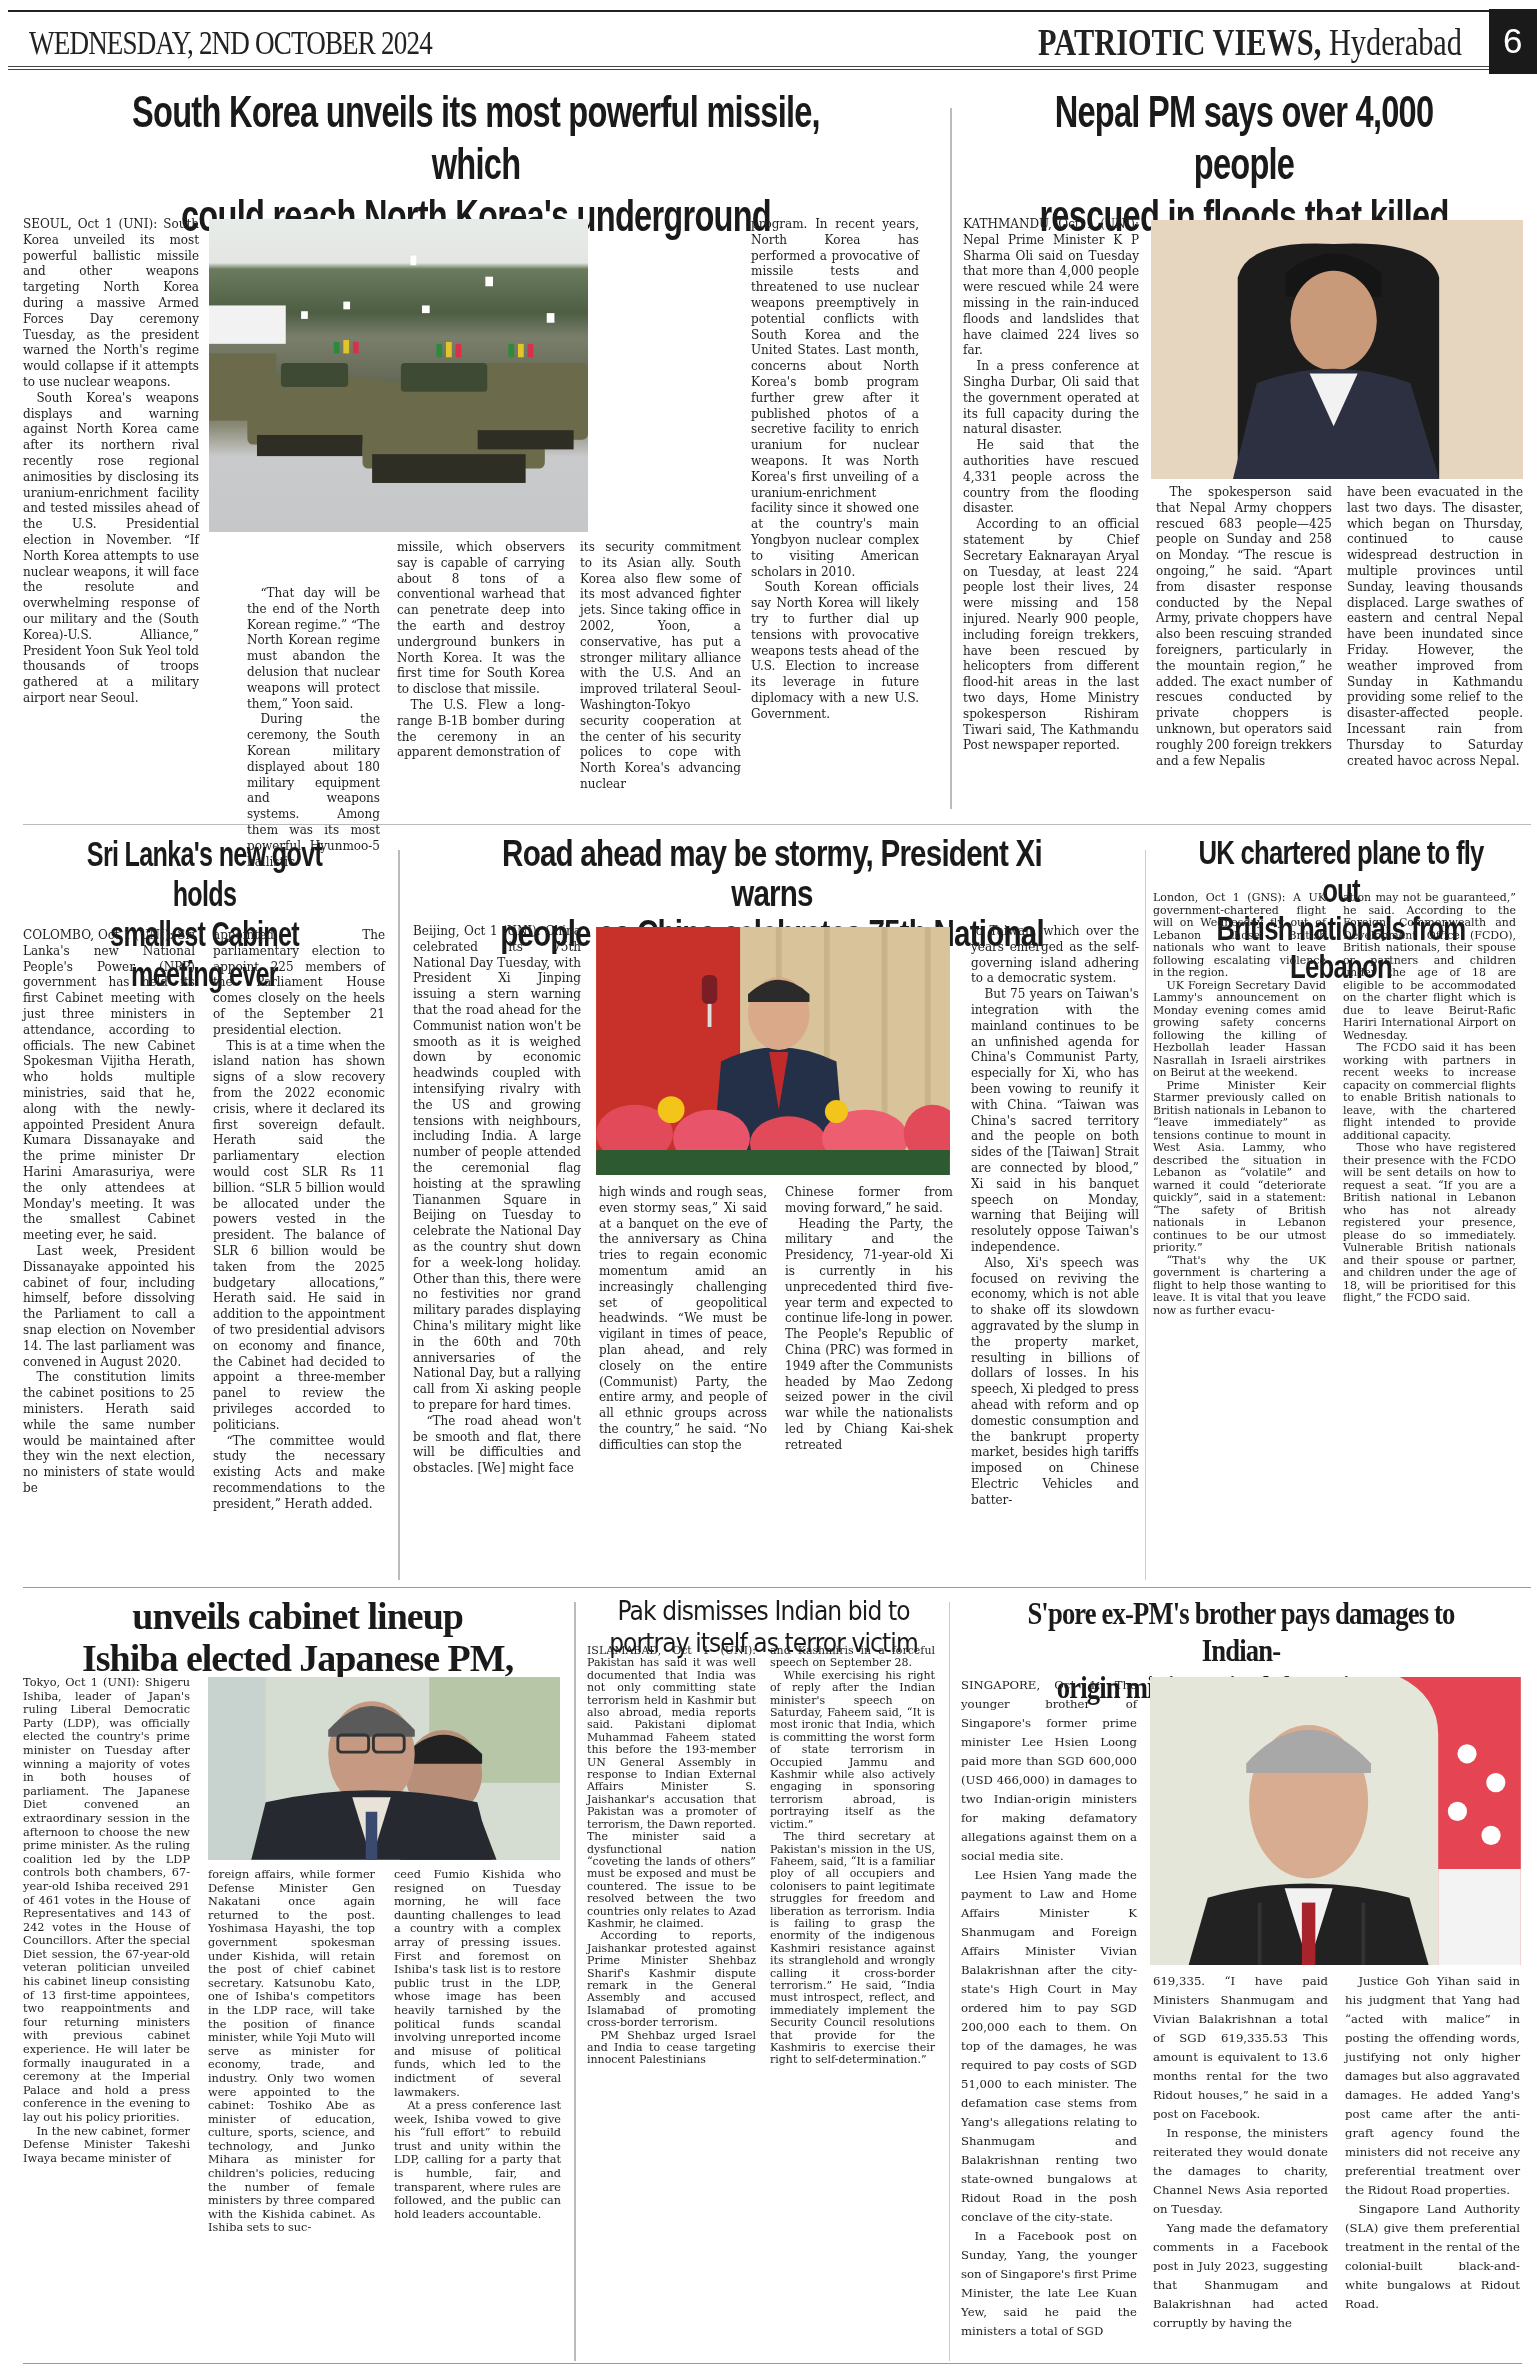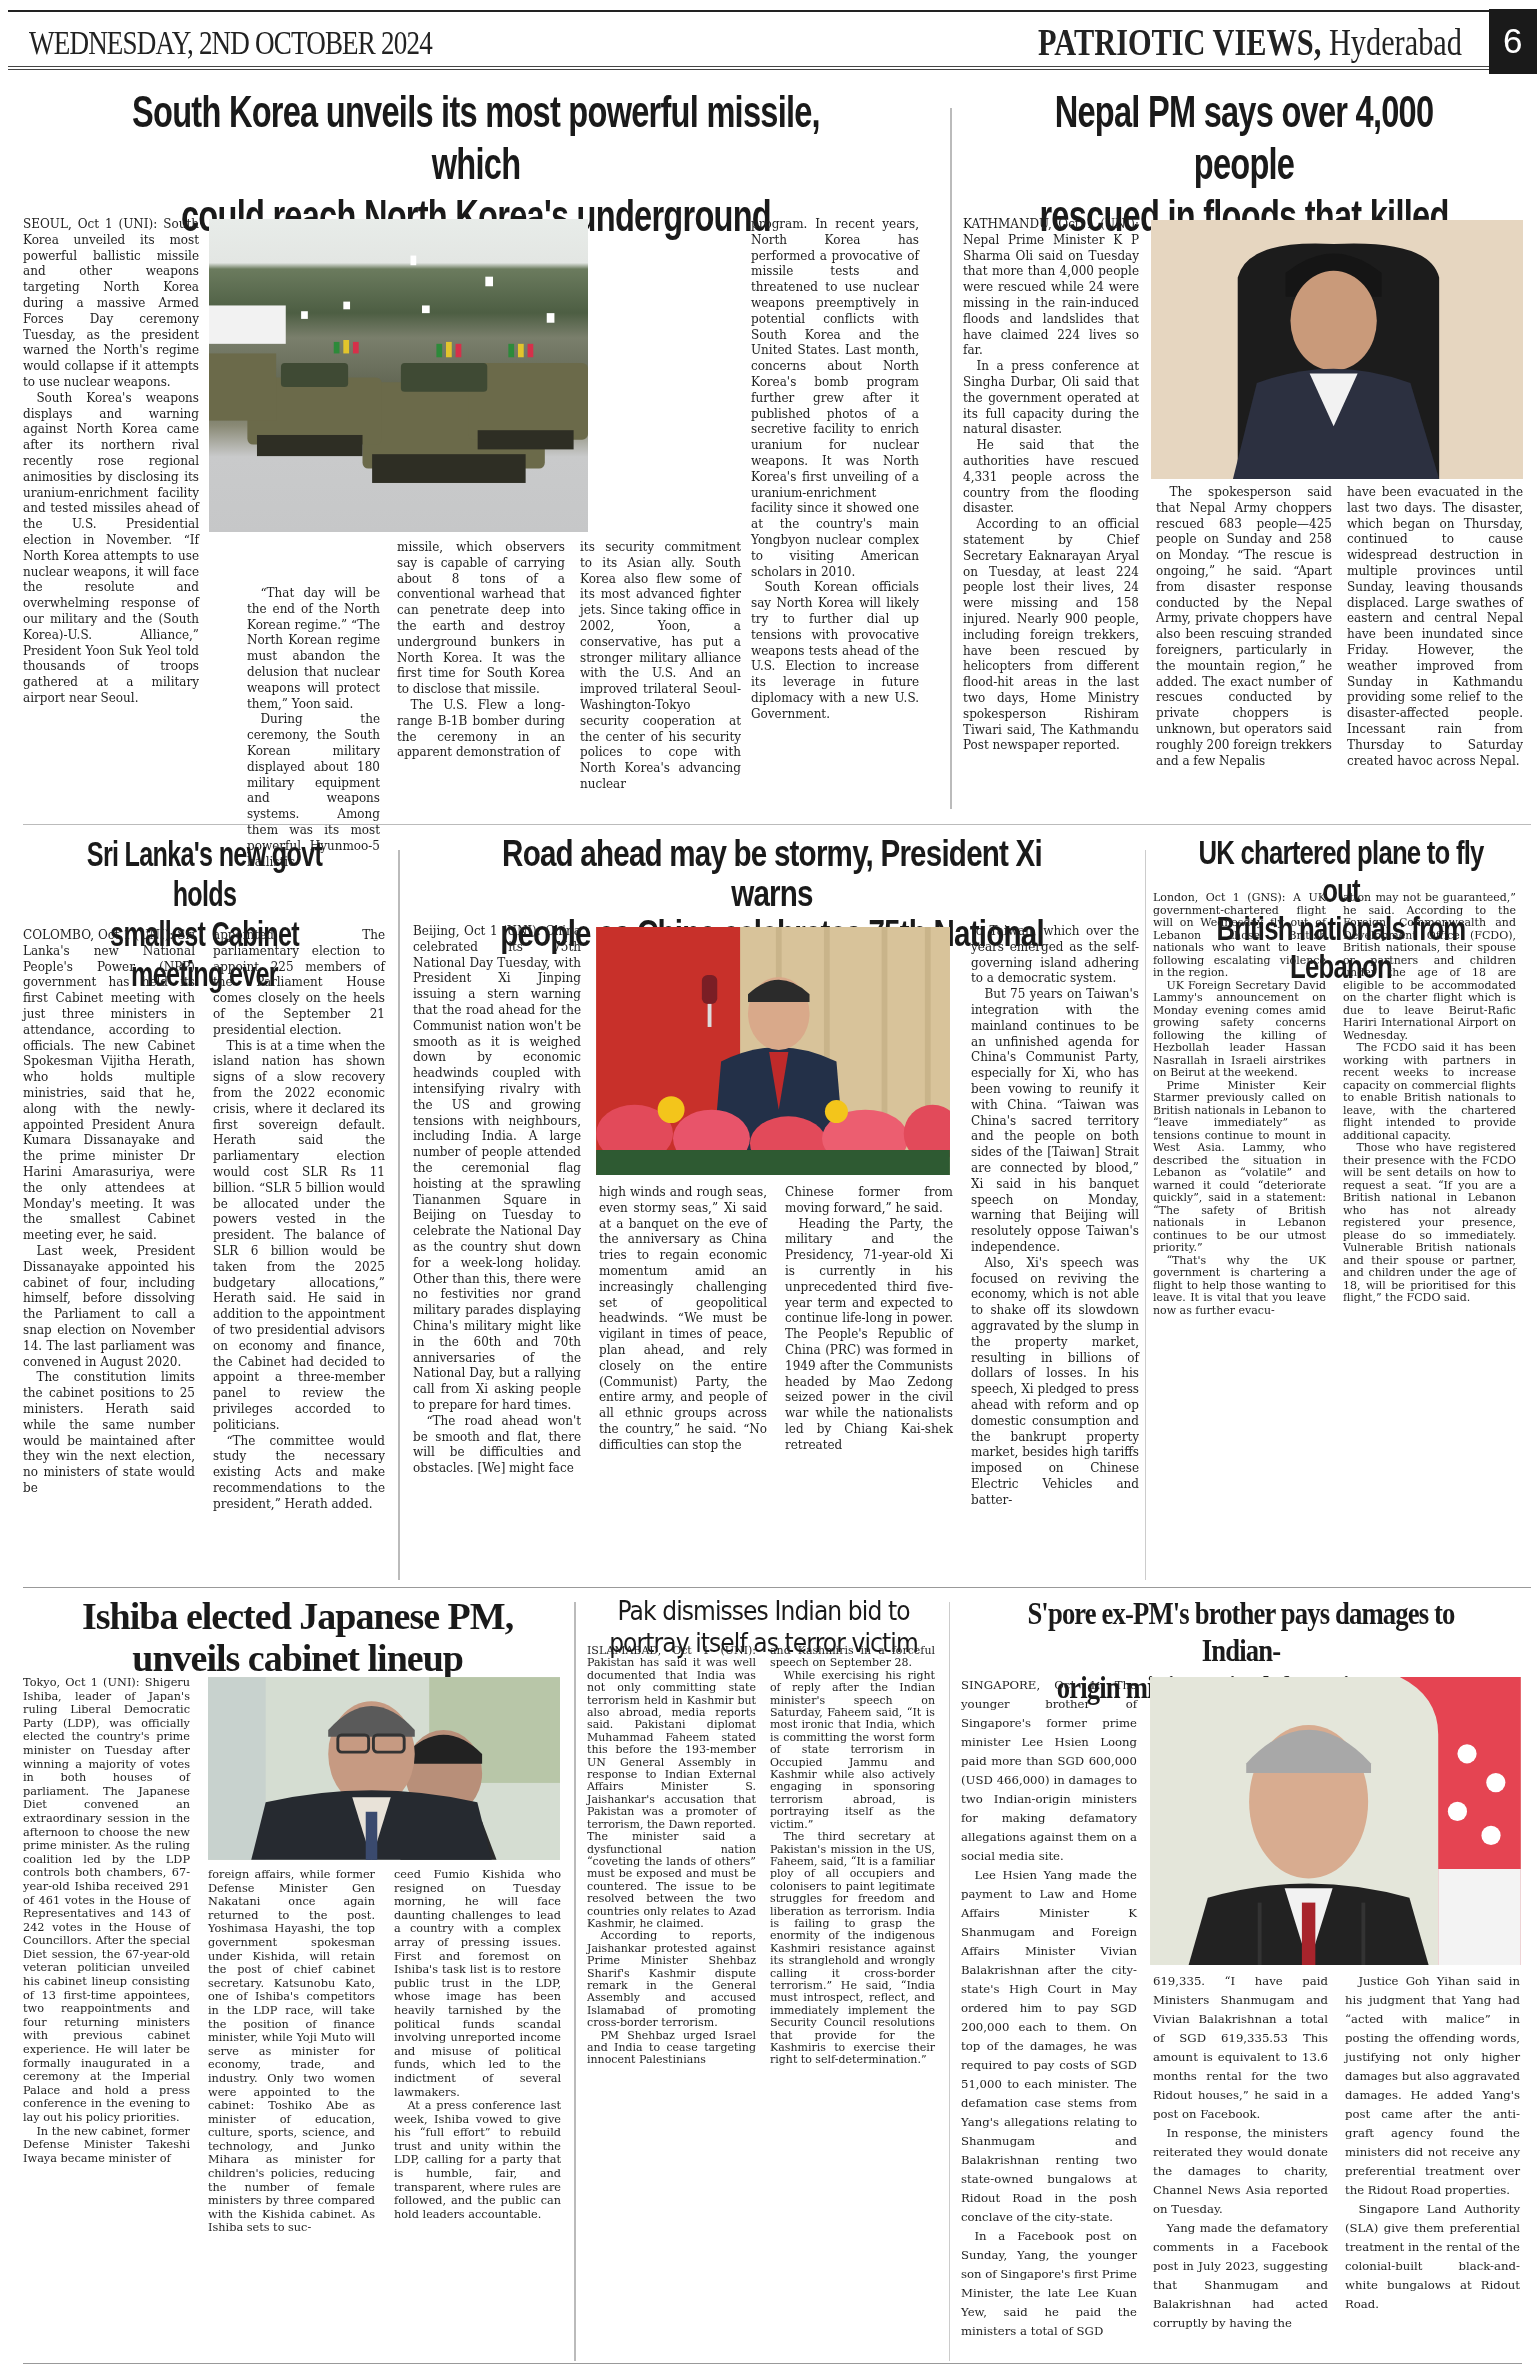--- a/index.html
+++ b/index.html
@@ -205,22 +205,22 @@
   </div>
 <div class="abs col" style="left:1343px;top:892px;width:173px;font-size:11px;line-height:12.5px;">
     <p class="first">ation may not be guaranteed,” he said. According to the Foreign, Commonwealth and Development Office (FCDO), British nationals, their spouse or partners and children under the age of 18 are eligible to be accommodated on the charter flight which is due to leave Beirut-Rafic Hariri International Airport on Wednesday.</p>
     <p>The FCDO said it has been working with partners in recent weeks to increase capacity on commercial flights to enable British nationals to leave, with the chartered flight intended to provide additional capacity.</p>
     <p>Those who have registered their presence with the FCDO will be sent details on how to request a seat. “If you are a British national in Lebanon who has not already registered your presence, please do so immediately. Vulnerable British nationals and their spouse or partner, and children under the age of 18, will be prioritised for this flight,” the FCDO said.</p>
   </div>
 
 <div class="abs hrule" style="left:23px;top:1587px;width:1508px;height:1px;background:#999"></div>
 
 <div class="abs hl hl-serif" style="left:9.6px;top:1595px;width:576px;font-size:38px;line-height:42px;">
+  <div>unveils cabinet lineup</div>
   <div>Ishiba elected Japanese PM,</div>
-  <div>unveils cabinet lineup</div>
 </div>
 <div class="abs col" style="left:23px;top:1676px;width:167px;font-size:11.3px;line-height:13.6px;">
     <p class="first">Tokyo, Oct 1 (UNI): Shigeru Ishiba, leader of Japan's ruling Liberal Democratic Party (LDP), was officially elected the country's prime minister on Tuesday after winning a majority of votes in both houses of parliament. The Japanese Diet convened an extraordinary session in the afternoon to choose the new prime minister. As the ruling coalition led by the LDP controls both chambers, 67-year-old Ishiba received 291 of 461 votes in the House of Representatives and 143 of 242 votes in the House of Councillors. After the special Diet session, the 67-year-old veteran politician unveiled his cabinet lineup consisting of 13 first-time appointees, two reappointments and four returning ministers with previous cabinet experience. He will later be formally inaugurated in a ceremony at the Imperial Palace and hold a press conference in the evening to lay out his policy priorities.</p>
     <p>In the new cabinet, former Defense Minister Takeshi Iwaya became minister of</p>
   </div>
 <div class="abs photo" style="left:208px;top:1677px;width:352px;height:183px;background:#d9dfd9;">
   <svg width="352" height="183" viewBox="0 0 366 190">
     <rect x="0" y="0" width="366" height="190" fill="#d5ddd2"></rect>
     <rect x="0" y="0" width="60" height="190" fill="#c8d2ce"></rect>
     <rect x="230" y="0" width="136" height="110" fill="#b8c6a8"></rect>

